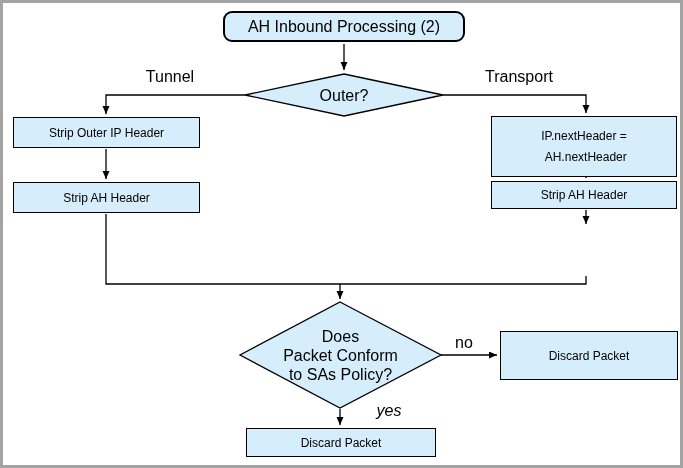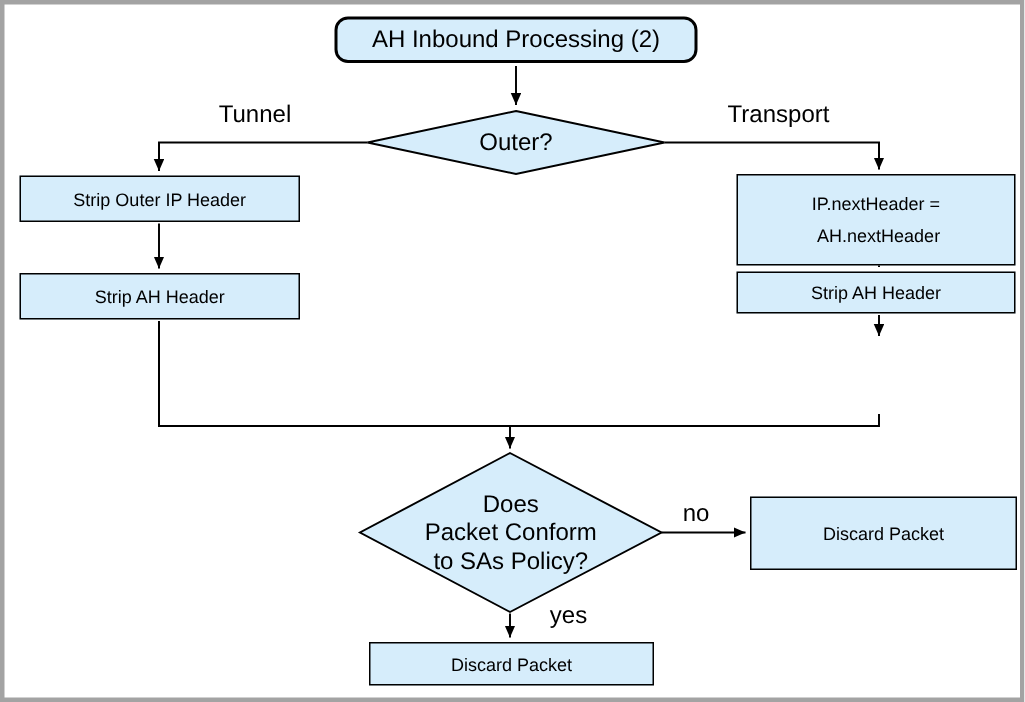--- a/index.html
+++ b/index.html
@@ -69,21 +69,21 @@
   .n-ip-next      { left: 488px; top: 113px; width: 186px; height: 61px; line-height: 21px; text-align: right; }
   .n-strip-ah-r   { left: 488px; top: 178px; width: 186px; height: 28px; }
   .n-recompute    { left: 488px; top: 224px; width: 186px; height: 48px; line-height: 22px; }
   .n-discard      { left: 497px; top: 328px; width: 178px; height: 49px; }
   .n-deliver      { left: 243px; top: 425px; width: 190px; height: 29px; }
   .d-mode-label   { left: 242px; top: 71px;  width: 198px; height: 42px; }
   .d-policy-label { left: 237px; top: 299px; width: 201px; height: 106px; }
   .l-tunnel    { left: 131px; top: 65px;  width: 72px; }
   .l-transport { left: 474px; top: 65px;  width: 84px; }
   .l-no        { left: 444px; top: 331px; width: 34px; }
-  .l-yes       { left: 354px; top: 399px; width: 44px; }
+  .l-yes       { left: 364px; top: 399px; width: 44px; font-style: italic; }
 </style>
 </head>
 <body>
 
 <div class="canvas">
 
   <svg class="wires" viewBox="0 0 683 468" aria-hidden="true">
     <defs>
       <marker id="arrow" markerUnits="userSpaceOnUse" markerWidth="9" markerHeight="8" refX="8" refY="3.5" orient="auto">
         <path d="M0,0 L8,3.5 L0,7 z" fill="#000000"></path>

